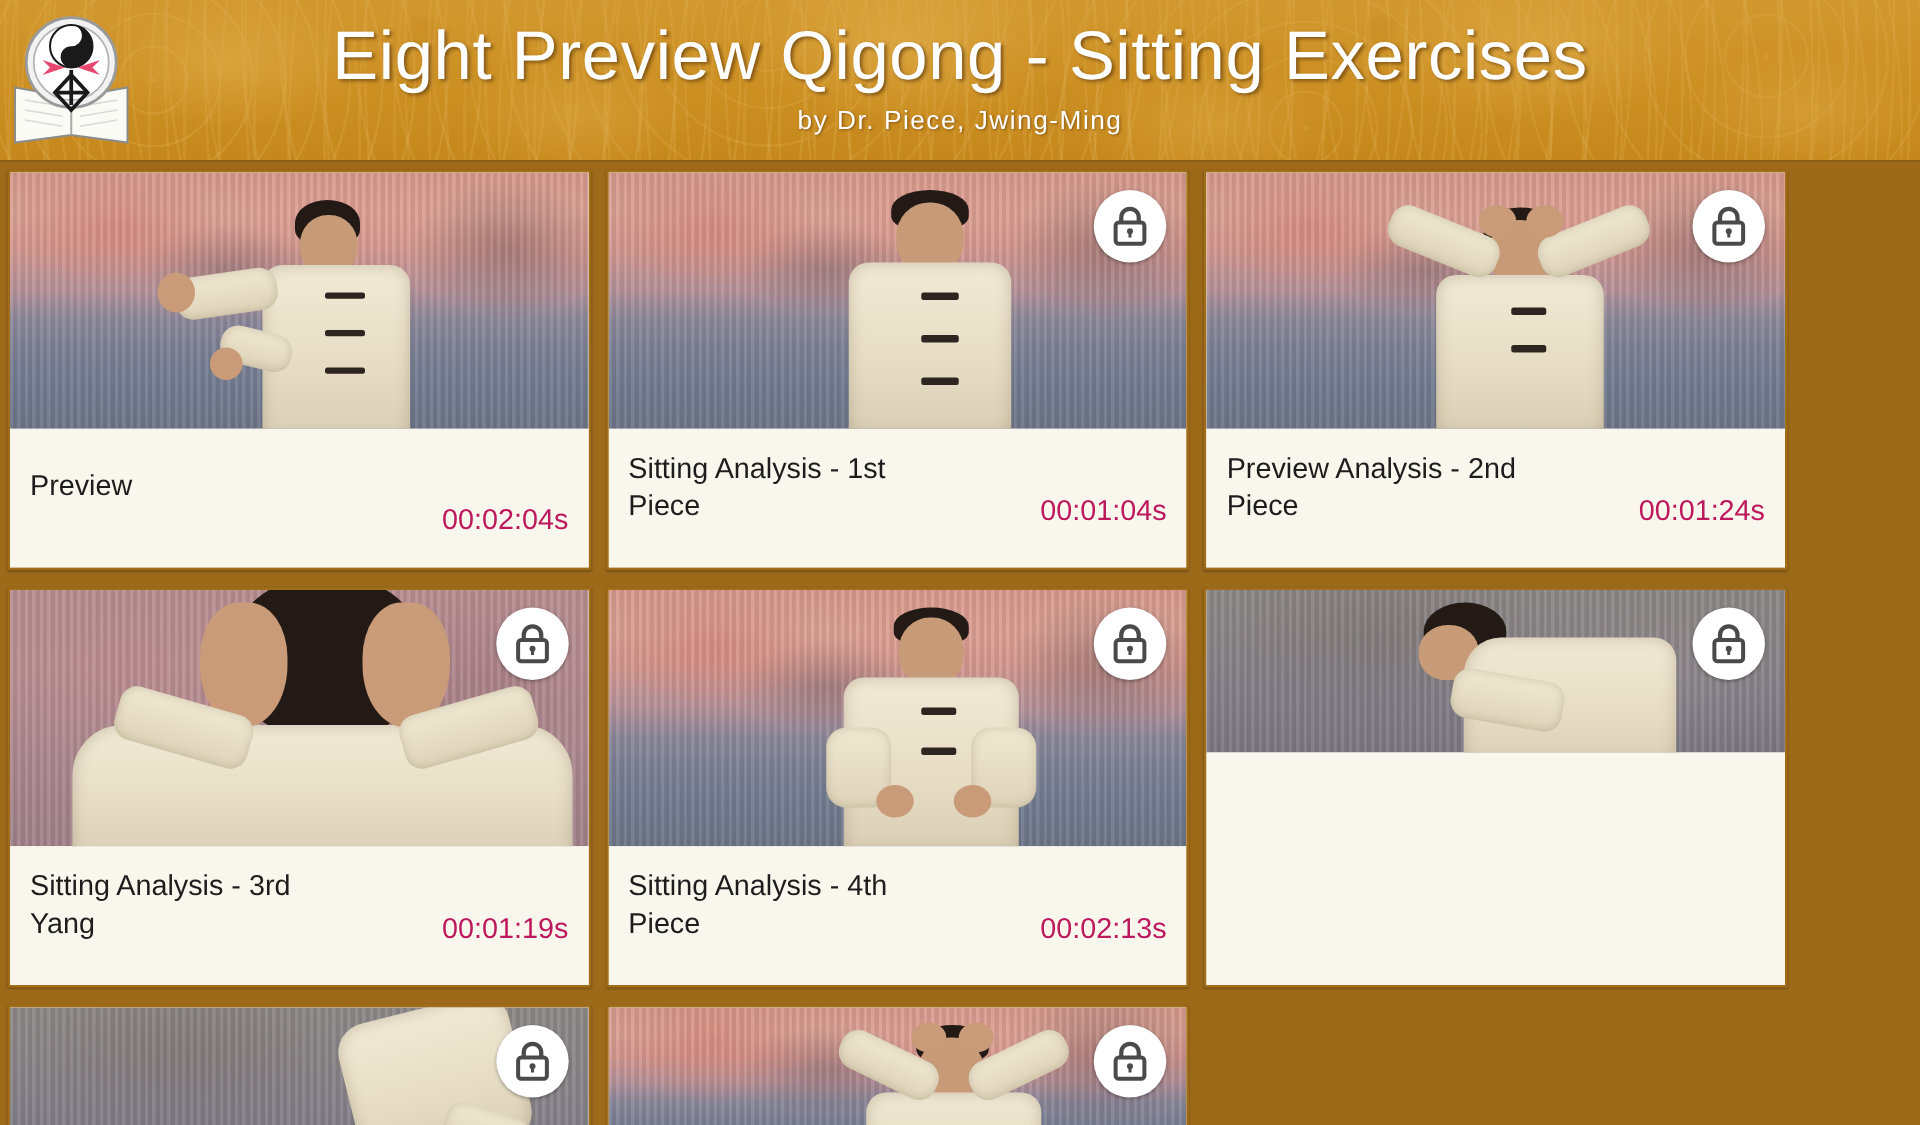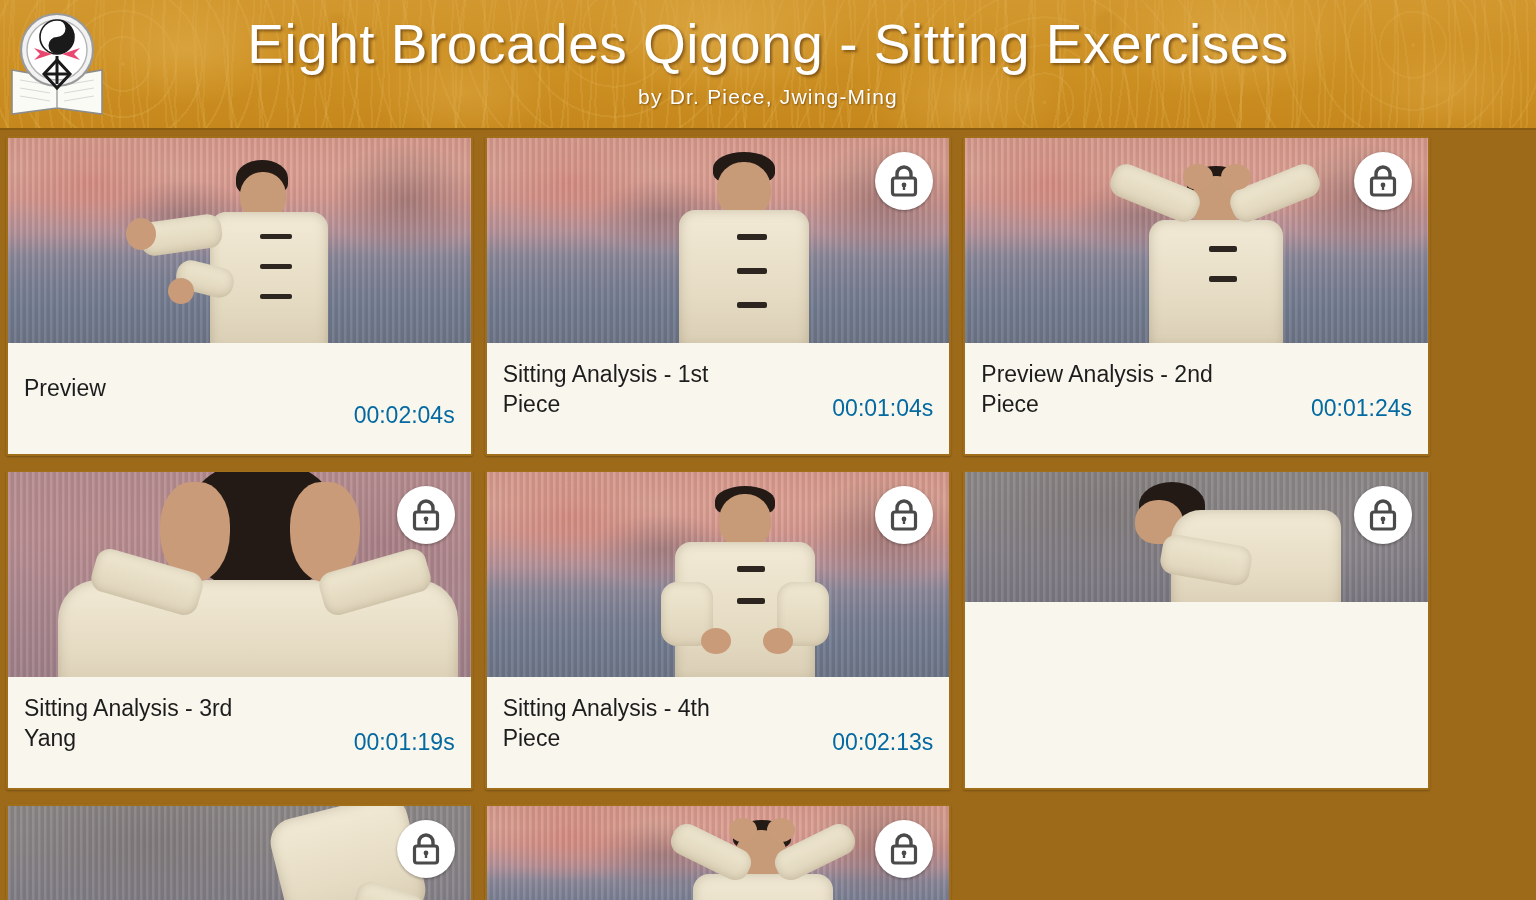--- a/index.html
+++ b/index.html
@@ -232,21 +232,21 @@
   .meta-title {
     font-size: 23px;
     line-height: 30px;
     color: #1d1d1d;
     max-width: 300px;
     white-space: pre-line;
   }
   .meta-dur {
     font-size: 23px;
     line-height: 30px;
-    color: #0369a1;
+    color: #be185d;
     white-space: nowrap;
     align-self: center;
     margin-top: 2px;
   }
   .meta.single .meta-title { padding-top: 14px; }
   .meta.single .meta-dur { margin-top: 16px; }
 
   
   .card.clipped .thumb { height: 130px; }
 </style>
@@ -275,21 +275,21 @@
       <path d="M44 50 L26 44 L32 50 L26 56 Z" fill="#e8486f"></path>
       <path d="M54 50 L72 44 L66 50 L72 56 Z" fill="#e8486f"></path>
 
       <path d="M49 52 L49 80" stroke="#1a1a1a" stroke-width="3"></path>
       <path d="M49 56 L36 70 L49 84 L62 70 Z" fill="none" stroke="#1a1a1a" stroke-width="3"></path>
       <path d="M36 70 L62 70" stroke="#1a1a1a" stroke-width="3"></path>
     </svg>
   </div>
 
   <div class="header-text">
-    <div class="app-title">Eight Brocades Qigong - Sitting Exercises</div>
+    <div class="app-title">Eight Preview Qigong - Sitting Exercises</div>
     <div class="app-subtitle">by Dr. Piece, Jwing-Ming</div>
   </div>
 </div>
 
 <div class="grid">
 
   <div class="card">
     <div class="thumb">
       <div class="bg-sunset"></div>
       <div class="curtain"></div>

